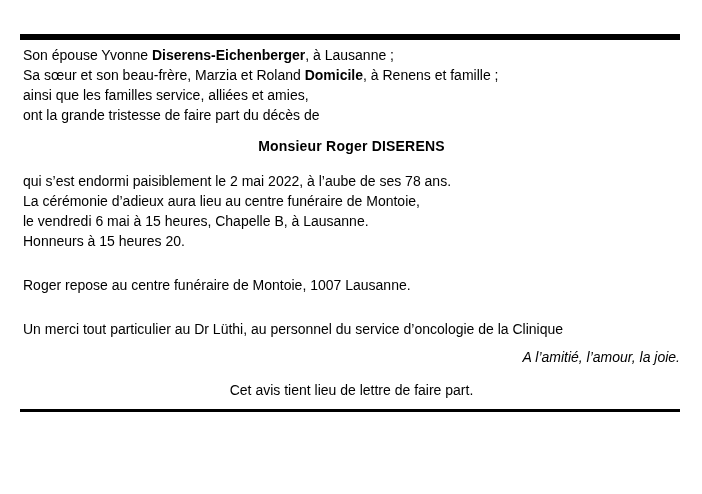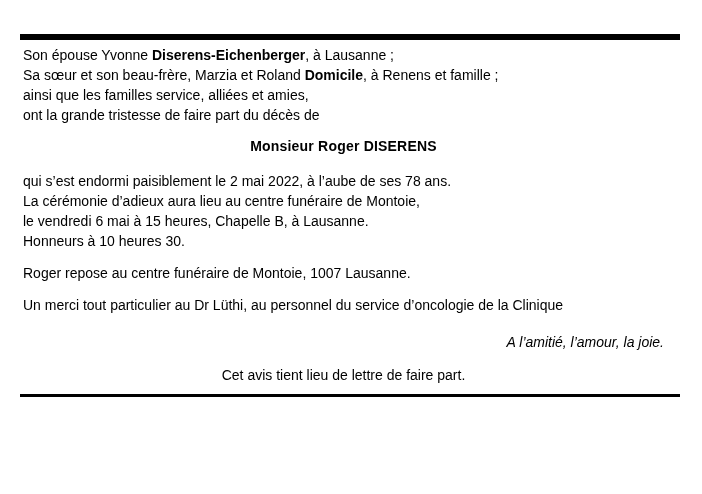--- a/index.html
+++ b/index.html
@@ -28,29 +28,29 @@
   .rule-top {
     margin-top: 34px;
     height: 6px;
   }
   .rule-bottom {
     height: 3px;
     margin-top: 9px;
   }
   .content {
     padding-left: 23px;
-    padding-right: 38px;
+    padding-right: 22px;
     font-size: 14px;
     line-height: 20px;
   }
   p {
     margin: 0;
   }
   .block {
-    margin-top: 12px;
+    margin-top: 24px;
   }
   .intro {
     margin-top: 5px;
   }
   b, strong, .bold {
     font-weight: bold;
   }
   .deceased-name {
     text-align: center;
     font-weight: bold;
@@ -60,21 +60,21 @@
   }
   .death-line {
     margin-top: 15px;
   }
   .ceremony {
     margin-top: 0;
   }
   .motto {
     text-align: right;
     font-style: italic;
-    margin-top: 17px;
+    margin-top: 8px;
   }
   .footer-notice {
     text-align: center;
     margin-top: 13px;
   }
 </style>
 </head>
 <body>
 
 <div class="sheet">
@@ -90,21 +90,21 @@
       <p><span>ont la grande tristesse de faire part du décès de</span><strong></strong><span></span></p>
     </div>
 
     <p class="deceased-name">Monsieur Roger DISERENS</p>
 
     <p class="death-line">qui s’est endormi paisiblement le 2 mai 2022, à l’aube de ses 78 ans.</p>
 
     <div class="ceremony">
       <p>La cérémonie d’adieux aura lieu au centre funéraire de Montoie,</p>
       <p>le vendredi 6 mai à 15 heures, Chapelle B, à Lausanne.</p>
-      <p>Honneurs à 10 heures 30.</p>
+      <p>Honneurs à 15 heures 20.</p>
     </div>
 
     <p class="block">Roger repose au centre funéraire de Montoie, 1007 Lausanne.</p>
 
     <div class="block">
       <p>Un merci tout particulier au Dr Lüthi, au personnel du service d’oncologie de la Clinique</p>
     </div>
 
 
     <p class="motto">A l’amitié, l’amour, la joie.</p>

